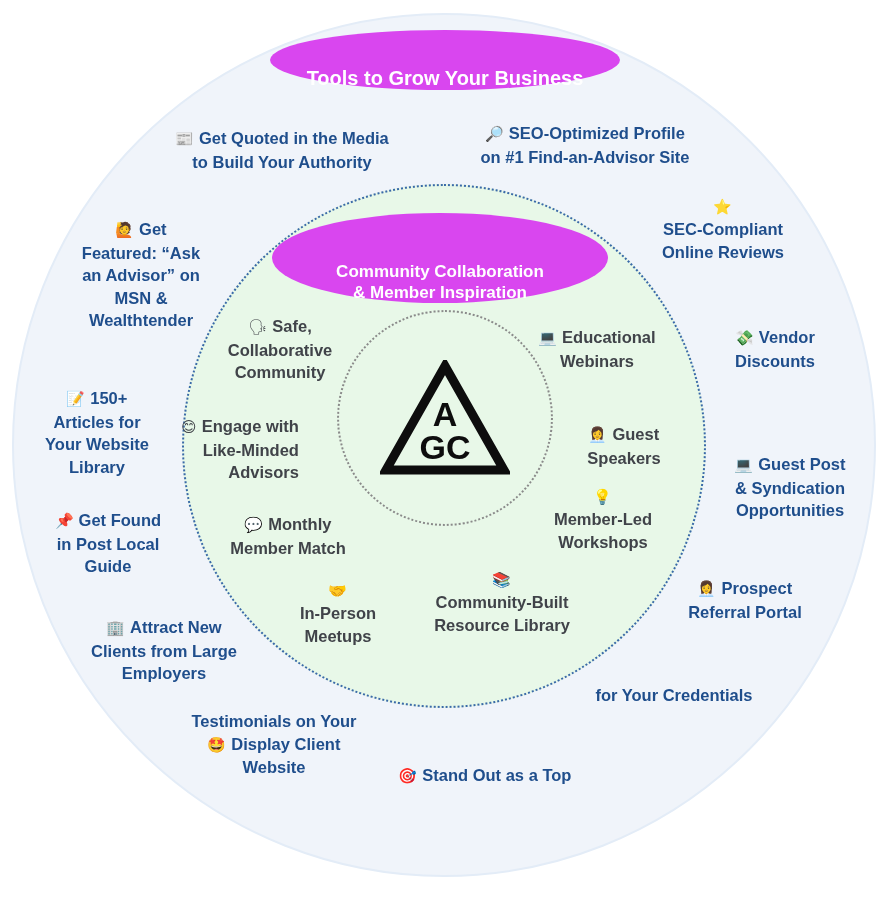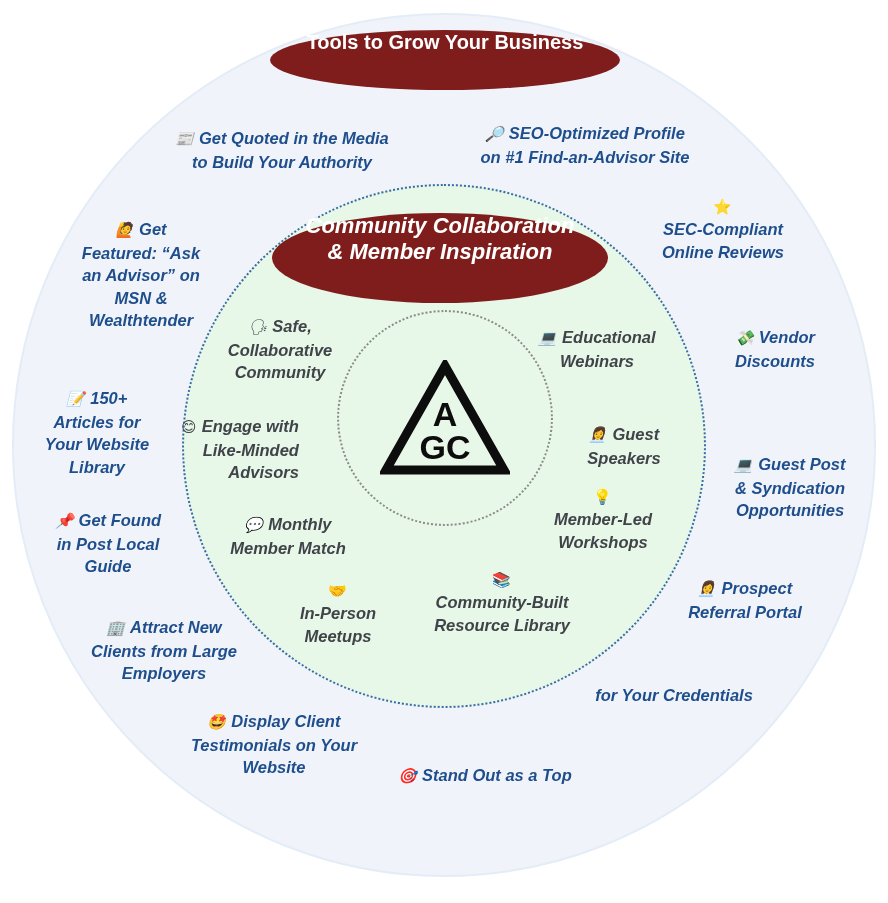--- a/index.html
+++ b/index.html
@@ -13,37 +13,37 @@
   .middle-circle {
     position: absolute; left: 182px; top: 184px; width: 524px; height: 524px;
     border-radius: 50%; background: #e8f8e8; border: 2px dotted #3a6aa8;
   }
   .inner-circle {
     position: absolute; left: 337px; top: 310px; width: 216px; height: 216px;
     border-radius: 50%; border: 2px dotted #8a8a8a;
   }
 
   .pill {
-    position: absolute; background: #7f1d1d; color: #ffffff; border-radius: 50%;
-    display: flex; align-items: flex-start; justify-content: center; text-align: center;
+    position: absolute; background: #d946ef; color: #ffffff; border-radius: 50%;
+    display: flex; align-items: flex-end; justify-content: center; text-align: center;
     font-weight: bold; line-height: 1.2;
   }
   .pill-outer { left: 270px; top: 30px; width: 350px; height: 60px; font-size: 20px; }
-  .pill-inner { left: 272px; top: 213px; width: 336px; height: 90px; font-size: 22px; }
+  .pill-inner { left: 272px; top: 213px; width: 336px; height: 90px; font-size: 17px; }
 
   .item {
     position: absolute; text-align: center; font-weight: bold;
     font-size: 16.5px; line-height: 22.5px; white-space: nowrap;
     transform: translateX(-50%);
   }
   .outer-item { color: #1f4e8c; }
   .inner-item { color: #404349; }
   .item .icon { display: inline-block; margin-right: 5px; font-size: 15px; font-weight: normal; }
   .item .icon-block { display: block; margin: 0 auto 2px; font-size: 15px; font-weight: normal; line-height: 18px; }
-  .line { display: block; font-style: italic; }
+  .line { display: block; }
 
   .logo {
     position: absolute; left: 380px; top: 360px; width: 130px; height: 115px;
   }
 </style>
 </head>
 <body>
 
 <div class="outer-circle"></div>
 <div class="middle-circle"></div>
@@ -117,22 +117,22 @@
   <span class="line"><span class="icon">🏢</span><span>Attract New</span></span>
   <span class="line">Clients from Large</span>
   <span class="line">Employers</span>
 </div>
 
 <div class="item outer-item" style="left:674px; top:684px;">
   <span class="line">for Your Credentials</span>
 </div>
 
 <div class="item outer-item" style="left:274px; top:710px;">
+  <span class="line">Testimonials on Your</span>
   <span class="line"><span class="icon">🤩</span><span>Display Client</span></span>
-  <span class="line">Testimonials on Your</span>
   <span class="line">Website</span>
 </div>
 
 <div class="item outer-item" style="left:485px; top:764px;">
   <span class="line"><span class="icon">🎯</span><span>Stand Out as a Top</span></span>
 </div>
 
 <div class="item inner-item" style="left:280px; top:315px;">
   <span class="line"><span class="icon">🗣</span><span>Safe,</span></span>
   <span class="line">Collaborative</span>

